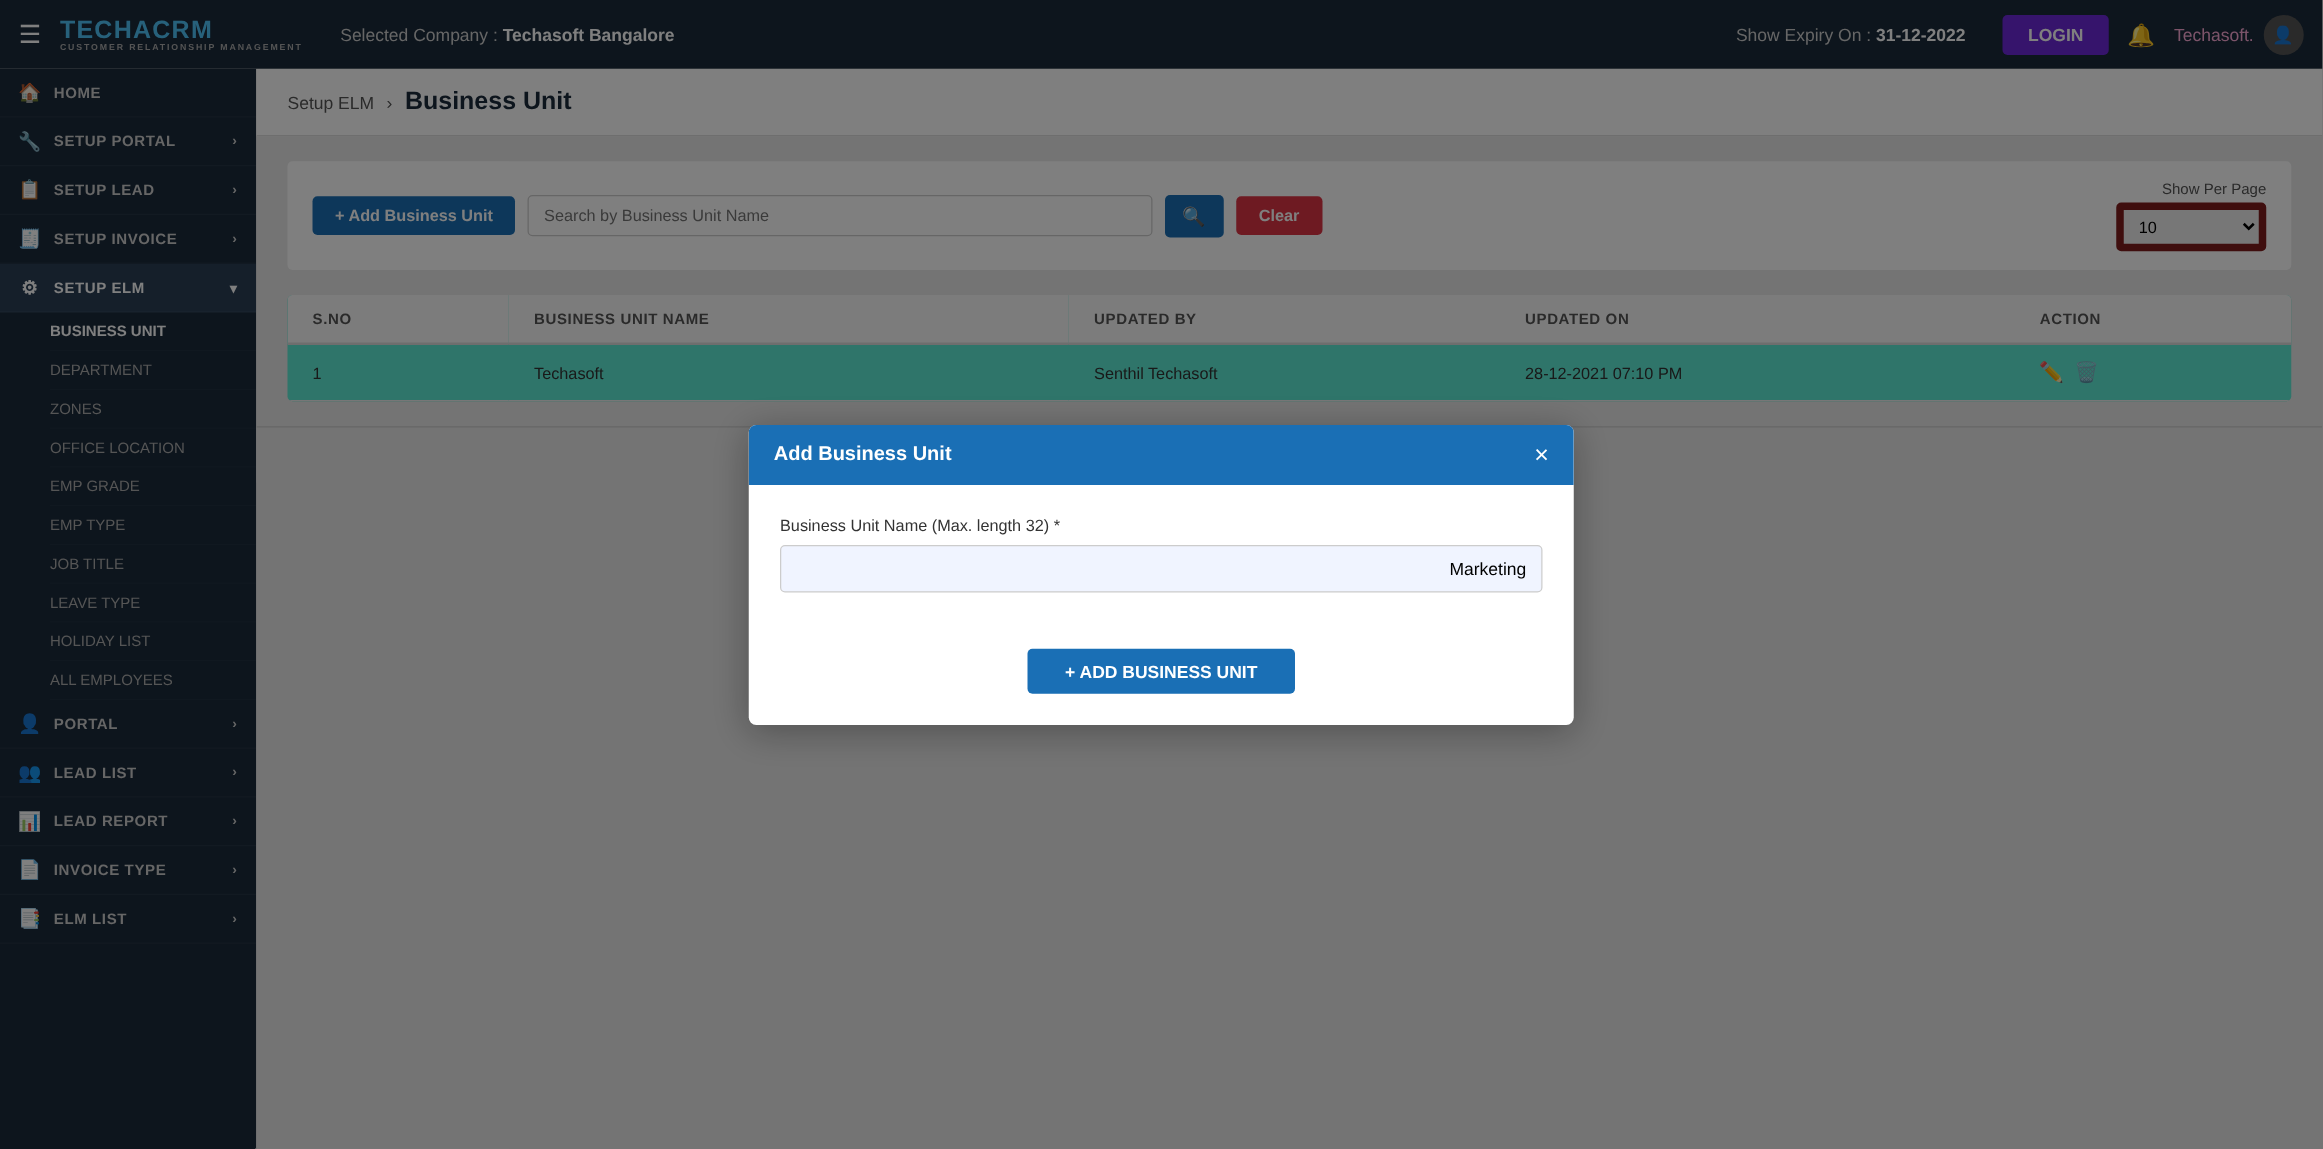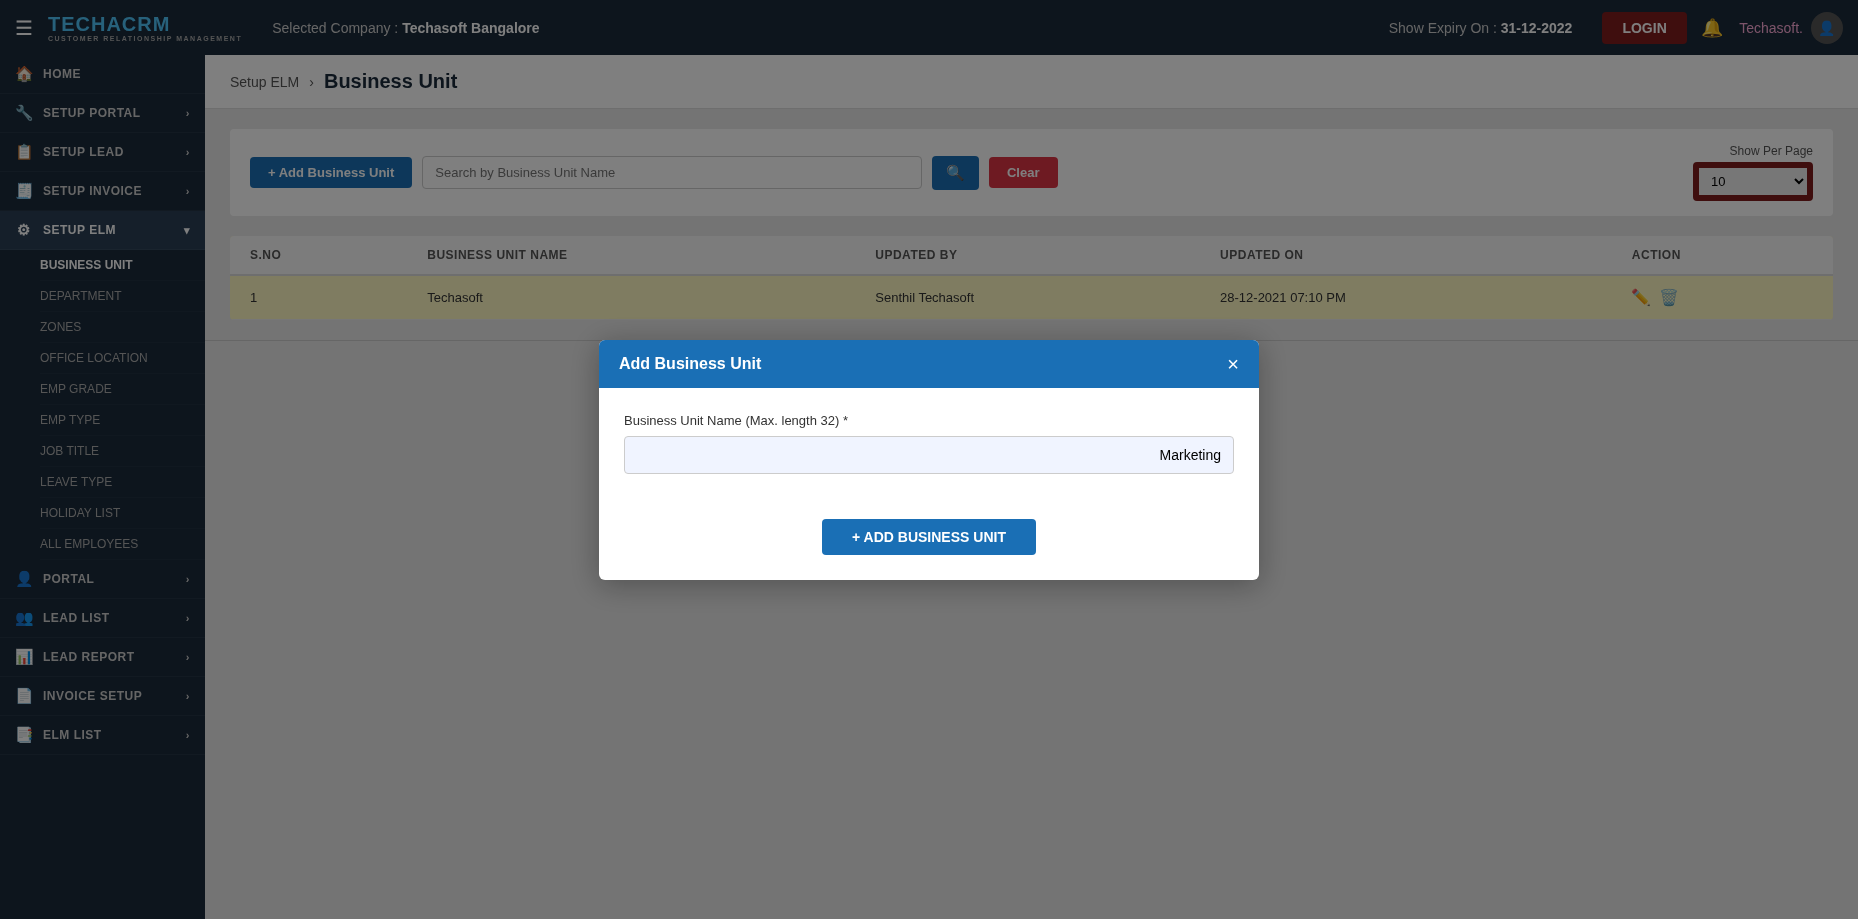--- a/index.html
+++ b/index.html
@@ -15,21 +15,21 @@
       color: white;
       flex-shrink: 0;
     }
     .topnav .hamburger { font-size: 20px; cursor: pointer; margin-right: 15px; color: white; }
     .topnav .logo { color: white; font-size: 18px; font-weight: bold; margin-right: 30px; line-height: 1.1; }
     .topnav .logo span { color: #4fc3f7; }
     .topnav .selected-company { flex: 1; font-size: 14px; color: #ccc; }
     .topnav .selected-company strong { color: white; }
     .topnav .plan-expiry { font-size: 14px; color: #ccc; margin-right: 30px; }
     .topnav .plan-expiry strong { color: white; }
-    .topnav .login-btn { background: #7f1d1d; color: white; border: none; padding: 8px 20px; font-size: 14px; font-weight: bold; cursor: pointer; border-radius: 4px; margin-right: 15px; }
+    .topnav .login-btn { background: #6d28d9; color: white; border: none; padding: 8px 20px; font-size: 14px; font-weight: bold; cursor: pointer; border-radius: 4px; margin-right: 15px; }
     .topnav .bell { font-size: 18px; margin-right: 15px; cursor: pointer; }
     .topnav .user { display: flex; align-items: center; gap: 8px; font-size: 14px; color: #f9a8d4; cursor: pointer; }
     .topnav .user-avatar { width: 32px; height: 32px; border-radius: 50%; background: #555; display: flex; align-items: center; justify-content: center; font-size: 14px; }
 
     
     .layout { display: flex; flex: 1; overflow: hidden; }
 
     
     .sidebar {
       width: 205px;
@@ -135,21 +135,21 @@
       font-size: 13px;
       font-weight: bold;
       cursor: pointer;
       border-radius: 4px;
     }
     .show-per-page { margin-left: auto; display: flex; flex-direction: column; align-items: flex-end; gap: 4px; }
     .show-per-page label { font-size: 12px; color: #555; }
     .show-per-page select { padding: 5px 30px 5px 8px; border: 6px solid #7f1d1d; border-radius: 4px; font-size: 13px; min-width: 120px; }
 
     
-    .table-container { background: #fef9c3; border-radius: 4px; overflow: hidden; }
+    .table-container { background: #5eead4; border-radius: 4px; overflow: hidden; }
     table { width: 100%; border-collapse: collapse; }
     thead tr { background: #f8f8f8; border-bottom: 2px solid #ddd; }
     thead th { padding: 12px 20px; text-align: left; font-size: 12px; font-weight: bold; color: #555; letter-spacing: 0.5px; }
     tbody tr { border-bottom: 1px solid #eee; }
     tbody td { padding: 12px 20px; font-size: 13px; color: #333; }
     .action-btns { display: flex; gap: 8px; }
     .edit-btn { background: none; border: none; cursor: pointer; color: #555; font-size: 16px; }
     .delete-btn { background: none; border: none; cursor: pointer; color: #dc3545; font-size: 16px; }
 
     
@@ -307,21 +307,21 @@
       <span>LEAD LIST</span>
       <span class="si-arrow">›</span>
     </div>
     <div class="sidebar-item">
       <span class="si-icon">📊</span>
       <span>LEAD REPORT</span>
       <span class="si-arrow">›</span>
     </div>
     <div class="sidebar-item">
       <span class="si-icon">📄</span>
-      <span>INVOICE SETUP</span>
+      <span>INVOICE TYPE</span>
       <span class="si-arrow">›</span>
     </div>
     <div class="sidebar-item">
       <span class="si-icon">📑</span>
       <span>ELM LIST</span>
       <span class="si-arrow">›</span>
     </div>
   </div>
 
   <div class="main-content">

